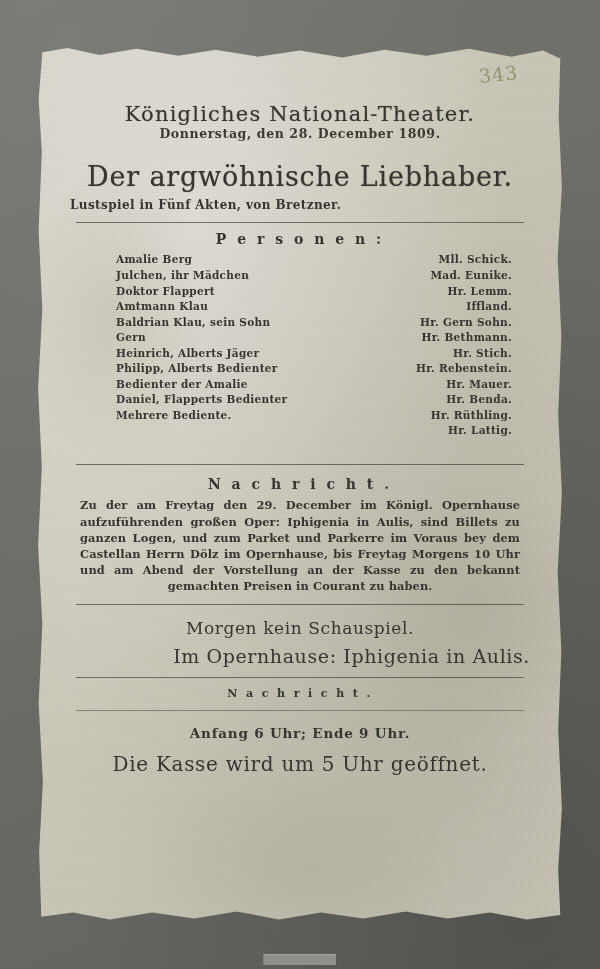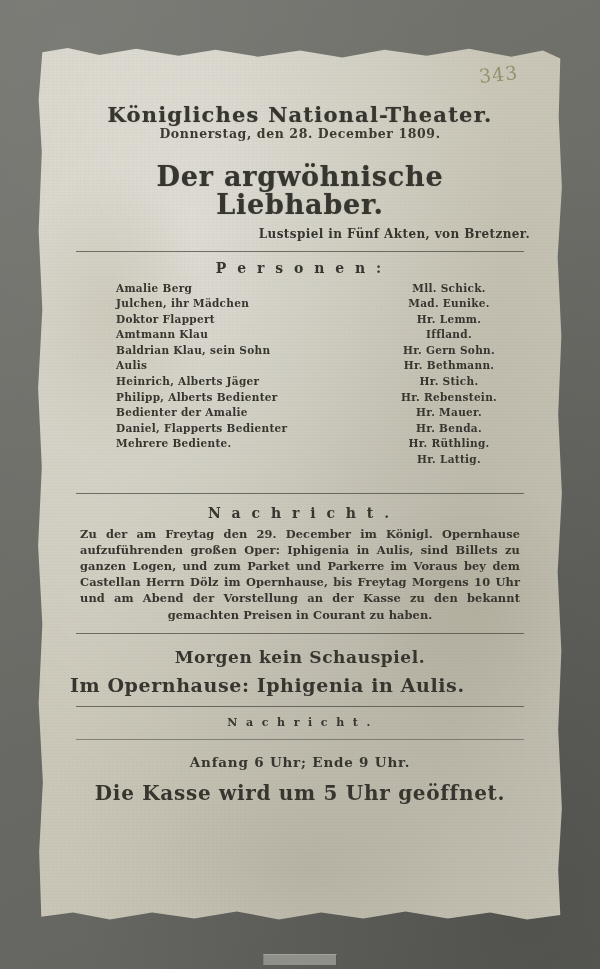--- a/index.html
+++ b/index.html
@@ -101,21 +101,21 @@
     font-family: "DejaVu Serif", serif;
     font-size: 19px;
     color: #8d8a62;
     letter-spacing: 1px;
     transform: rotate(-6deg);
     opacity: 0.85;
   }
 
   .fraktur {
     font-family: "DejaVu Serif", serif;
-    font-weight: bold;
+    font-weight: normal;
     letter-spacing: 0.5px;
   }
 
   .theatre-name {
     text-align: center;
     margin-top: 40px;
     font-size: 21px;
     line-height: 1.1;
     letter-spacing: 1.2px;
     text-shadow: 0 0 1px rgba(60,57,48,0.5);
@@ -132,21 +132,21 @@
   .play-title {
     text-align: center;
     margin-top: 22px;
     font-size: 27px;
     line-height: 1.05;
     letter-spacing: 0.8px;
     text-shadow: 0 0 1px rgba(55,52,44,0.55);
   }
 
   .genre-line {
-    text-align: right;
+    text-align: left;
     margin-top: 7px;
     font-size: 12px;
     font-weight: bold;
     letter-spacing: 0.4px;
   }
 
   hr.rule {
     border: 0;
     border-top: 1.6px solid #4a4840;
     margin: 10px 6px 0 6px;
@@ -169,21 +169,21 @@
     margin-top: 5px;
     display: flex;
     justify-content: space-between;
     padding: 0 18px 0 46px;
     font-size: 10.5px;
     line-height: 1.48;
     font-weight: bold;
   }
   .cast-col { white-space: nowrap; }
   .cast-col.roles { text-align: left; }
-  .cast-col.actors { text-align: center; min-width: 126px; }
+  .cast-col.actors { text-align: right; min-width: 126px; }
   .cast-row { letter-spacing: 0.3px; }
 
   .notice-head {
     text-align: center;
     font-size: 14px;
     font-weight: bold;
     letter-spacing: 3px;
     margin-top: 11px;
   }
 
@@ -198,21 +198,21 @@
     letter-spacing: 0.1px;
   }
 
   .announce-1 {
     text-align: center;
     margin-top: 13px;
     font-size: 17px;
     letter-spacing: 0.6px;
   }
   .announce-2 {
-    text-align: left;
+    text-align: right;
     margin-top: 7px;
     font-size: 19px;
     letter-spacing: 0.6px;
   }
 
   .notice-head-2 {
     text-align: center;
     font-size: 11px;
     font-weight: bold;
     letter-spacing: 2.4px;
@@ -273,21 +273,21 @@
 
     <div class="section-head">P e r s o n e n :</div>
 
     <div class="cast">
       <div class="cast-col roles">
           <div class="cast-row">Amalie Berg</div>
           <div class="cast-row">Julchen, ihr Mädchen</div>
           <div class="cast-row">Doktor Flappert</div>
           <div class="cast-row">Amtmann Klau</div>
           <div class="cast-row">Baldrian Klau, sein Sohn</div>
-          <div class="cast-row">Aulis</div>
+          <div class="cast-row">Gern</div>
           <div class="cast-row">Heinrich, Alberts Jäger</div>
           <div class="cast-row">Philipp, Alberts Bedienter</div>
           <div class="cast-row">Bedienter der Amalie</div>
           <div class="cast-row">Daniel, Flapperts Bedienter</div>
           <div class="cast-row">Mehrere Bediente.</div>
         </div>
       <div class="cast-col actors">
           <div class="cast-row">Mll. Schick.</div>
           <div class="cast-row">Mad. Eunike.</div>
           <div class="cast-row">Hr. Lemm.</div>

